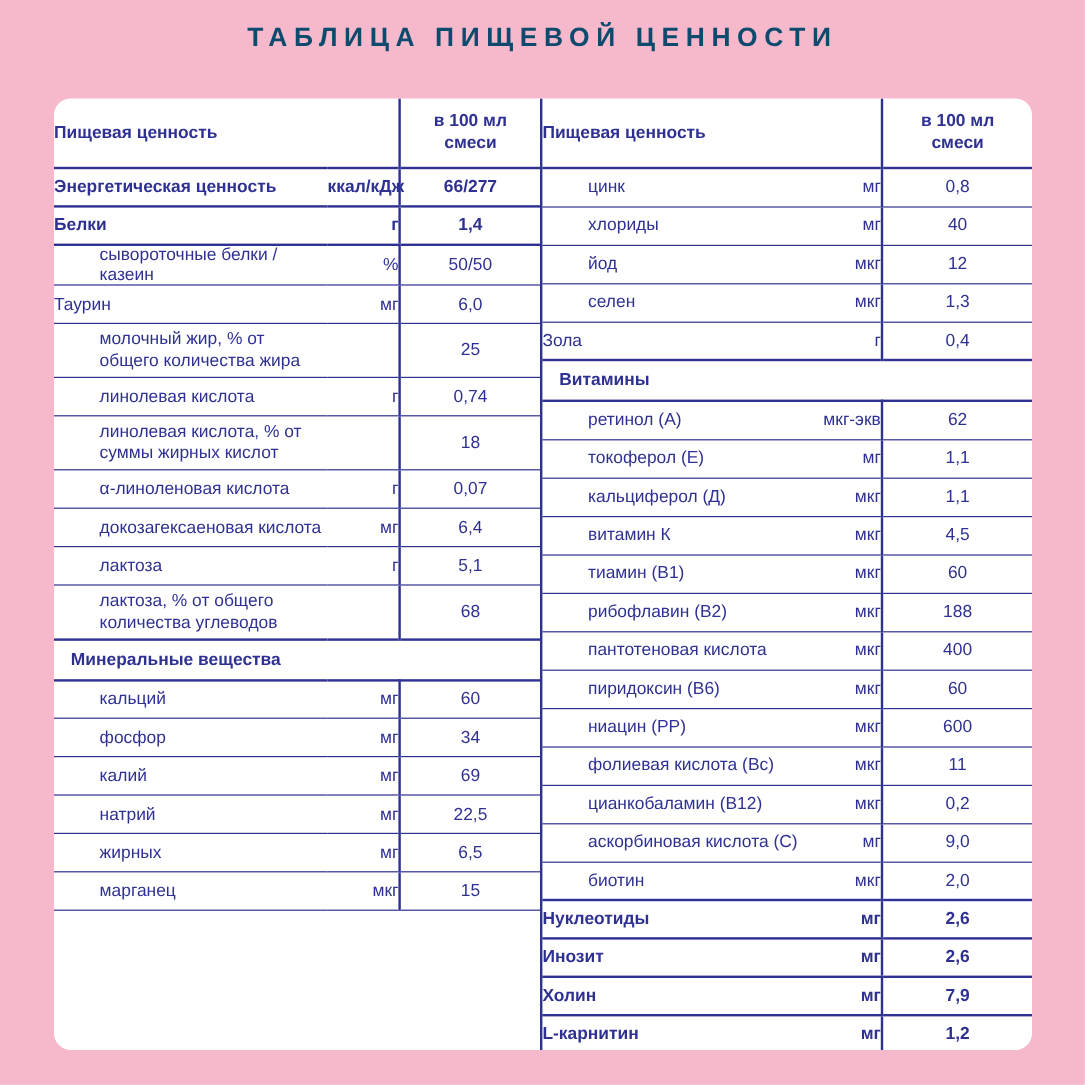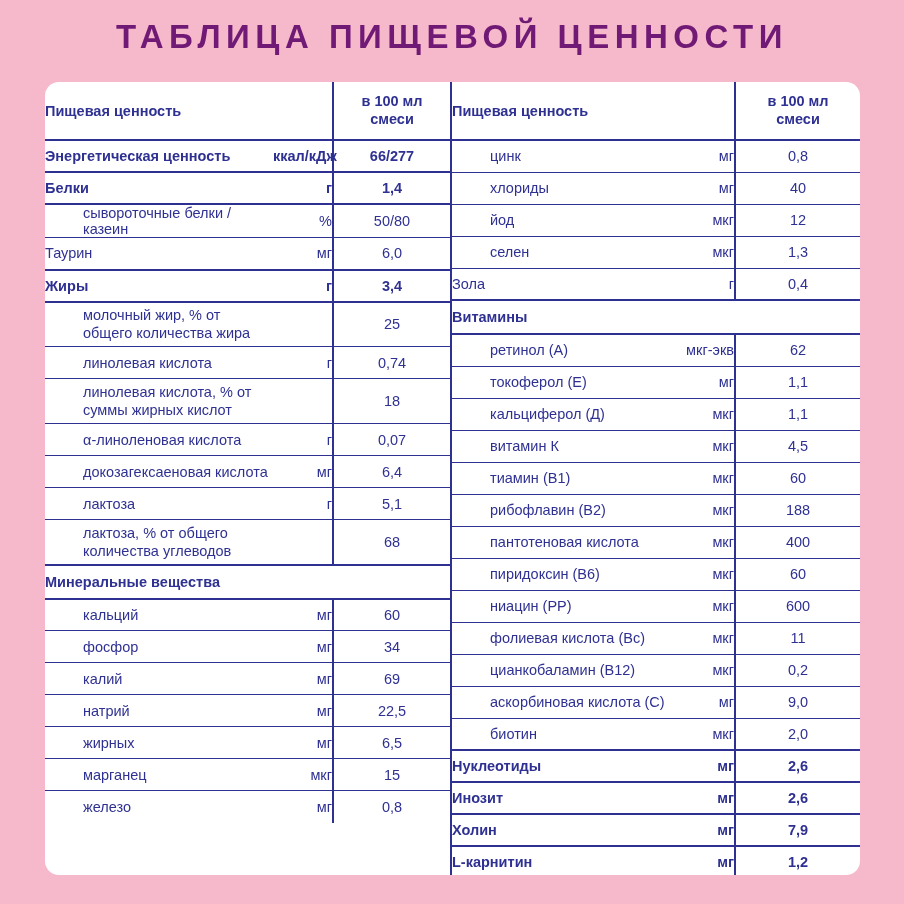--- a/index.html
+++ b/index.html
@@ -21,24 +21,24 @@
     box-sizing: border-box;
   }
 
   
   .title {
     position: absolute;
     left: 0;
     top: 18px;
     width: 904px;
     text-align: center;
-    font-size: 33px;
+    font-size: 22px;
     font-weight: bold;
     letter-spacing: 5.5px;
-    color: #701a75;
+    color: #0c4a6e;
     white-space: nowrap;
   }
 
   
   .card {
     position: absolute;
     left: 45px;
     top: 82px;
     width: 815px;
     height: 793px;
@@ -115,20 +115,21 @@
   }
   tr.bold + tr.row td { border-top: none; }
 
   tr.section td {
     height: 34px;
     font-weight: bold;
     border-top: 2.5px solid #2f3192;
     border-bottom: 2.5px solid #2f3192;
     border-left: none;
     text-align: left;
+    padding-left: 14px;
   }
 
   tr.last td { border-bottom: none; }
 
   .two-line { line-height: 1.25; }
 </style>
 </head>
 <body>
 
 <div id="page">
@@ -154,31 +155,26 @@
               <td class="c-val">66/277</td>
             </tr>
             <tr class="row bold">
               <td class="c-name">Белки</td>
               <td class="c-unit">г</td>
               <td class="c-val">1,4</td>
             </tr>
             <tr class="row">
               <td class="c-name indent">сывороточные белки / казеин</td>
               <td class="c-unit">%</td>
-              <td class="c-val">50/80</td>
+              <td class="c-val">50/50</td>
             </tr>
             <tr class="row">
               <td class="c-name">Таурин</td>
               <td class="c-unit">мг</td>
               <td class="c-val">6,0</td>
-            </tr>
-            <tr class="row bold">
-              <td class="c-name">Жиры</td>
-              <td class="c-unit">г</td>
-              <td class="c-val">3,4</td>
             </tr>
             <tr class="row tall">
               <td class="c-name indent two-line">молочный жир, % от общего количества жира</td>
               <td class="c-unit"></td>
               <td class="c-val">25</td>
             </tr>
             <tr class="row">
               <td class="c-name indent">линолевая кислота</td>
               <td class="c-unit">г</td>
               <td class="c-val">0,74</td>
@@ -233,25 +229,20 @@
             </tr>
             <tr class="row">
               <td class="c-name indent">жирных</td>
               <td class="c-unit">мг</td>
               <td class="c-val">6,5</td>
             </tr>
             <tr class="row">
               <td class="c-name indent">марганец</td>
               <td class="c-unit">мкг</td>
               <td class="c-val">15</td>
-            </tr>
-            <tr class="row last">
-              <td class="c-name indent">железо</td>
-              <td class="c-unit">мг</td>
-              <td class="c-val">0,8</td>
             </tr>
           </tbody>
       </table>
     </div>
 
     <div class="col-table col-right">
       <table class="nt">
         <tbody id="right-body">
             <tr class="hdr">
               <td class="c-name">Пищевая ценность</td>

